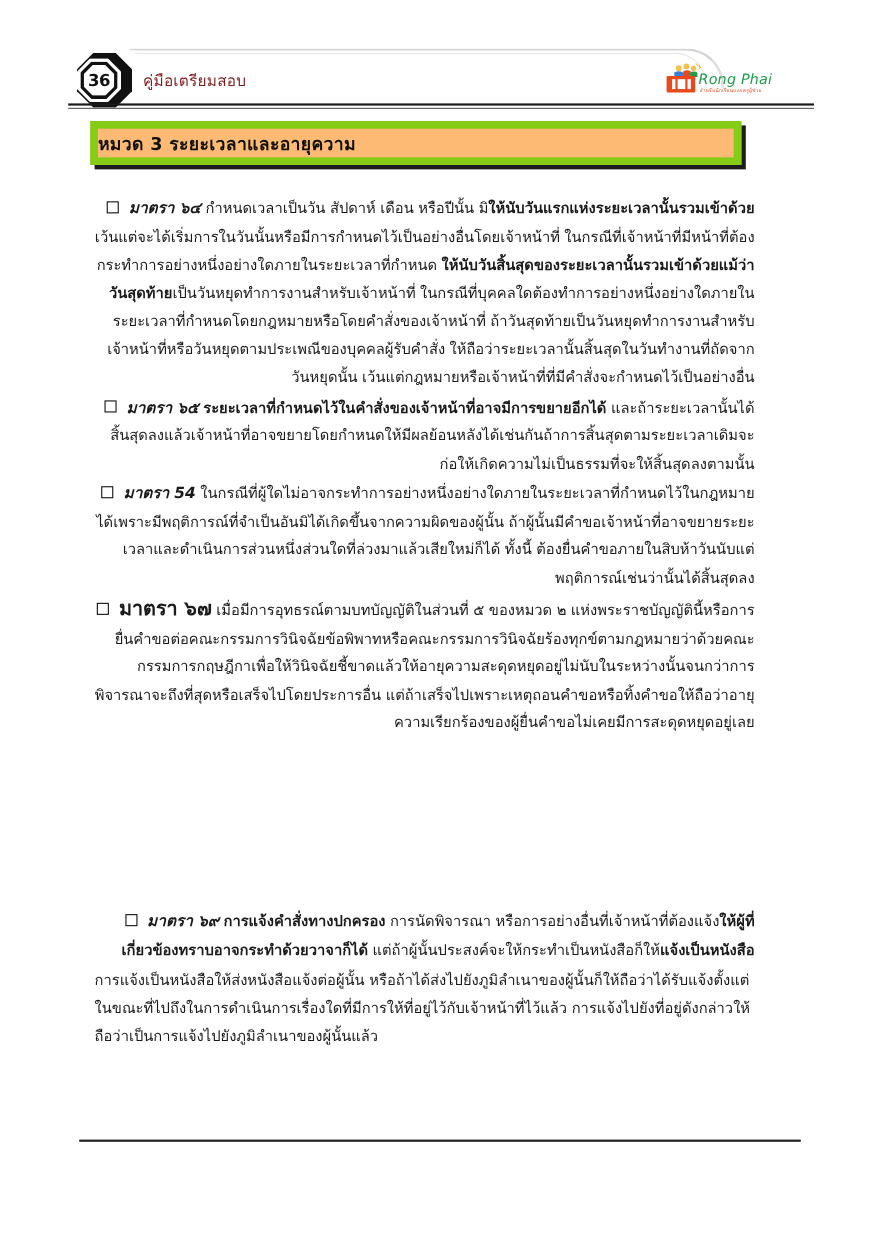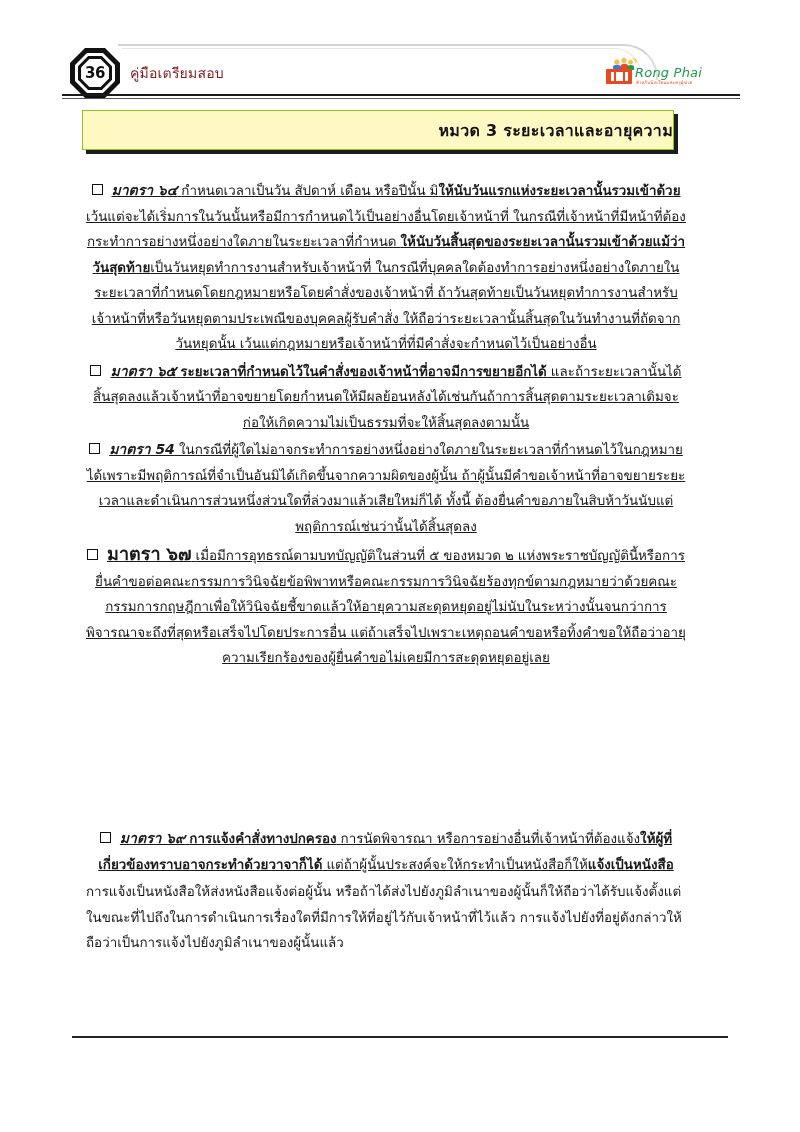--- a/index.html
+++ b/index.html
@@ -63,21 +63,20 @@
     width: 50px;
     height: 50px;
   }
   .page-badge .octa {
     width: 50px;
     height: 50px;
     background: #111111;
     clip-path: polygon(30% 0%, 70% 0%, 100% 30%, 100% 70%, 70% 100%, 30% 100%, 0% 70%, 0% 30%);
     display: flex;
     align-items: center;
-    justify-content: center;
   }
   .page-badge .octa-inner {
     width: 40px;
     height: 40px;
     background: #ffffff;
     clip-path: polygon(30% 0%, 70% 0%, 100% 30%, 100% 70%, 70% 100%, 30% 100%, 0% 70%, 0% 30%);
     display: flex;
     align-items: center;
     justify-content: center;
   }
@@ -181,26 +180,26 @@
     left: 62px;
     top: 98px;
     width: 678px;
     height: 0;
     border-top: 1px solid #555555;
   }
 
   
   .section-box {
     position: absolute;
-    background: #fef9c3;
-    border: 1px solid #84cc16;
+    background: #fdba74;
+    border: 7px solid #84cc16;
     box-shadow: 4px 4px 0 0 #1c1c1c;
     display: flex;
     align-items: center;
-    justify-content: flex-end;
+    justify-content: flex-start;
     box-sizing: border-box;
   }
   .section-box .section-title {
     font-size: 16px;
     font-weight: bold;
     color: #111111;
     letter-spacing: 0.3px;
   }
   #box-ch3 { left: 82px; top: 110px; width: 592px; height: 40px; }
   #box-ch4 { left: 82px; top: 760px; width: 592px; height: 40px; }
@@ -213,23 +212,22 @@
     width: 600px;
   }
   .article {
     margin: 0 0 2px 0;
   }
   .article p {
     margin: 0;
     font-size: 13.4px;
     line-height: 25.5px;
     color: #1a1a1a;
-    text-align: center;
+    text-align: right;
     word-spacing: -0.2px;
-    text-decoration: underline;
   }
   .chk {
     display: inline-block;
     width: 11px;
     height: 11px;
     border: 1.6px solid #111111;
     margin-right: 9px;
     vertical-align: 0px;
     box-sizing: border-box;
   }

